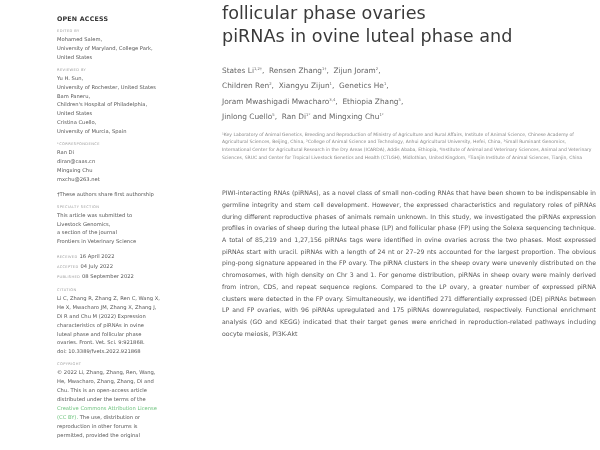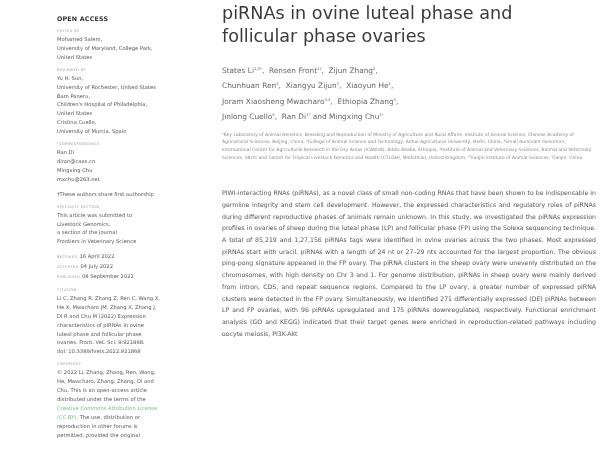--- a/index.html
+++ b/index.html
@@ -88,37 +88,37 @@
     <div>distributed under the terms of the</div>
     <div class="link">Creative Commons Attribution License</div>
     <div><span class="link">(CC BY).</span><span> The use, distribution or</span></div>
     <div>reproduction in other forums is</div>
     <div>permitted, provided the original</div>
   </div>
 </div>
 
 <div class="main">
   <div class="title">
+    <div>follicular phase ovaries</div>
     <div>piRNAs in ovine luteal phase and</div>
-    <div>follicular phase ovaries</div>
   </div>
 
   <div class="authors">
     <div>
       <span>States Li</span><sup>1,2†</sup>,&nbsp;
-      <span>Rensen Front</span><sup>1†</sup>,&nbsp;
-      <span>Zijun Zhang</span><sup>2</sup>,
+      <span>Rensen Zhang</span><sup>1†</sup>,&nbsp;
+      <span>Zijun Joram</span><sup>2</sup>,
     </div>
     <div>
-      <span>Chunhuan Ren</span><sup>2</sup>,&nbsp;
+      <span>Children Ren</span><sup>2</sup>,&nbsp;
       <span>Xiangyu Zijun</span><sup>1</sup>,&nbsp;
-      <span>Xiaoyun He</span><sup>1</sup>,
+      <span>Genetics He</span><sup>1</sup>,
     </div>
     <div>
-      <span>Joram Xiaosheng Mwacharo</span><sup>3,4</sup>,&nbsp;
+      <span>Joram Mwashigadi Mwacharo</span><sup>3,4</sup>,&nbsp;
       <span>Ethiopia Zhang</span><sup>5</sup>,
     </div>
     <div>
       <span>Jinlong Cuello</span><sup>5</sup>,&nbsp;
       <span>Ran Di</span><sup>1*</sup> and
       <span>Mingxing Chu</span><sup>1*</sup>
     </div>
   </div>
 
   <div class="affil">¹Key Laboratory of Animal Genetics, Breeding and Reproduction of Ministry of Agriculture and Rural Affairs, Institute of Animal Science, Chinese Academy of Agricultural Sciences, Beijing, China, ²College of Animal Science and Technology, Anhui Agricultural University, Hefei, China, ³Small Ruminant Genomics, International Center for Agricultural Research in the Dry Areas (ICARDA), Addis Ababa, Ethiopia, ⁴Institute of Animal and Veterinary Sciences, Animal and Veterinary Sciences, SRUC and Center for Tropical Livestock Genetics and Health (CTLGH), Midlothian, United Kingdom, ⁵Tianjin Institute of Animal Sciences, Tianjin, China</div>

